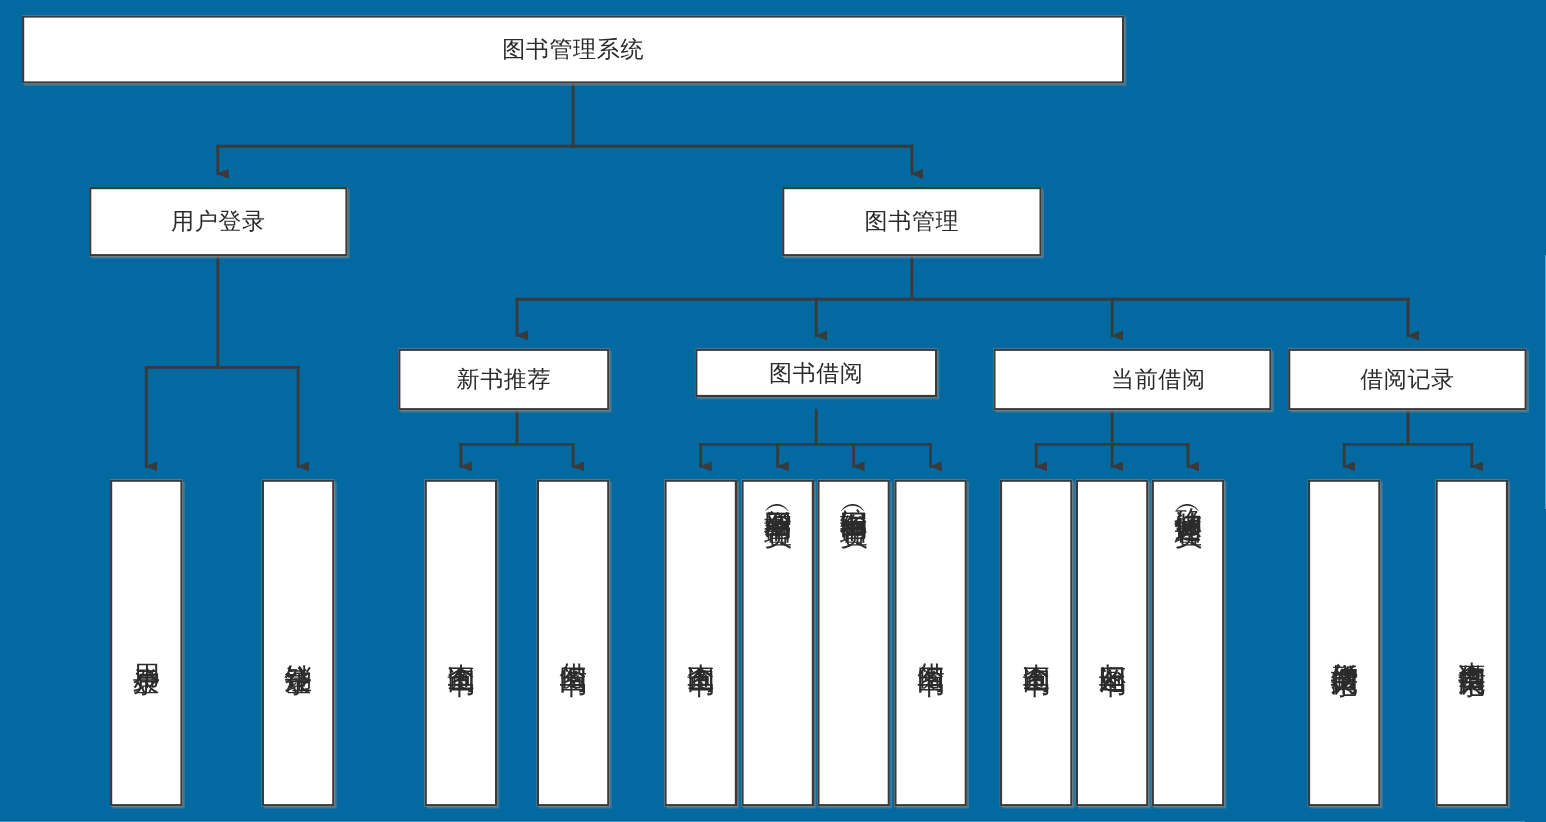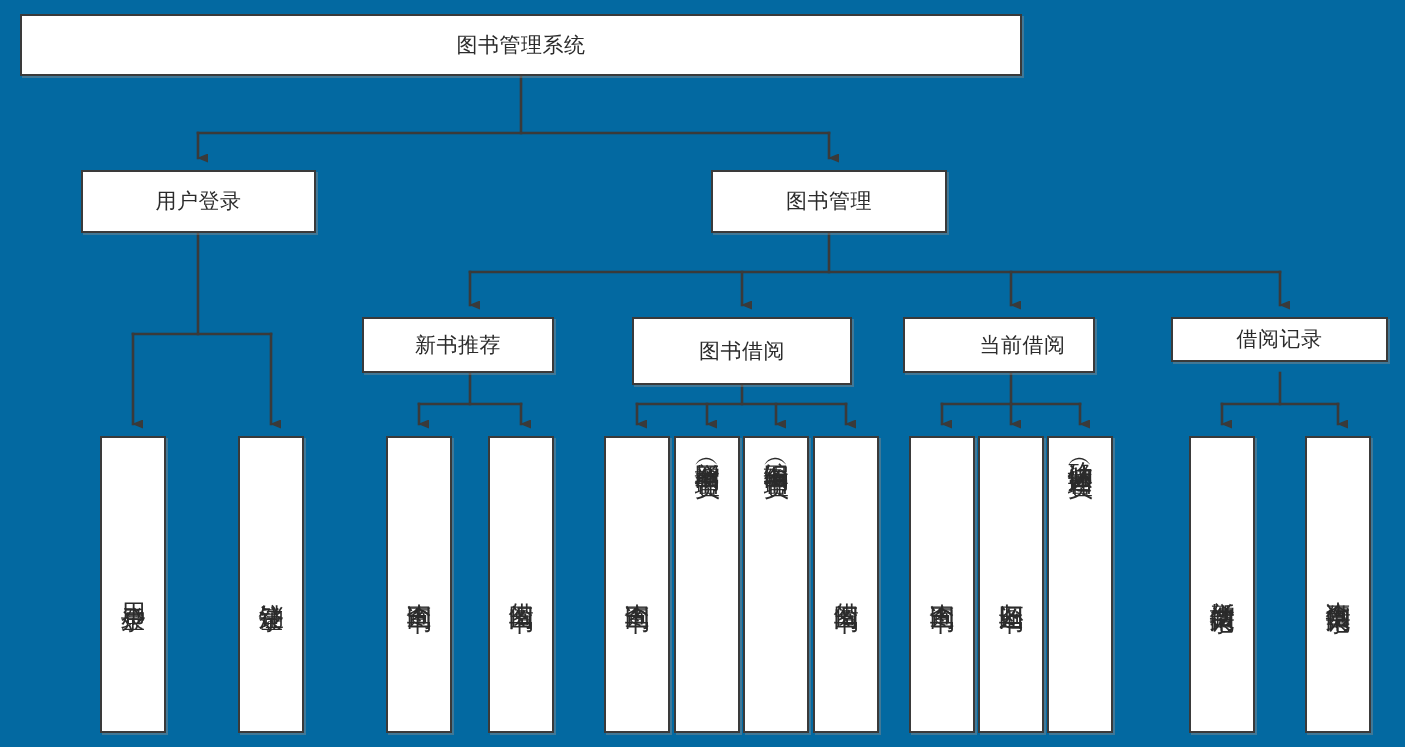--- a/index.html
+++ b/index.html
@@ -107,27 +107,27 @@
   <div class="node horiz" style="left:81px;top:170px;width:235px;height:63px;">
     <span class="lbl">用户登录</span>
   </div>
   <div class="node horiz" style="left:711px;top:170px;width:236px;height:63px;align-items:center;">
     <span class="lbl">图书管理</span>
   </div>
 
   <div class="node horiz" style="left:362px;top:317px;width:192px;height:56px;">
     <span class="lbl">新书推荐</span>
   </div>
-  <div class="node horiz" style="left:632px;top:317px;width:220px;height:68px;">
+  <div class="node horiz" style="left:632px;top:317px;width:220px;height:44px;">
     <span class="lbl">图书借阅</span>
   </div>
-  <div class="node horiz" style="left:903px;top:317px;width:192px;height:56px;padding-left:47px;">
+  <div class="node horiz" style="left:903px;top:317px;width:253px;height:56px;padding-left:47px;">
     <span class="lbl">当前借阅</span>
   </div>
-  <div class="node horiz" style="left:1171px;top:317px;width:217px;height:45px;">
+  <div class="node horiz" style="left:1171px;top:317px;width:217px;height:56px;">
     <span class="lbl">借阅记录</span>
   </div>
 
   <div class="node vert mid" style="left:100px;top:436px;width:66px;height:297px;">
     <span class="lbl">用户登录</span>
   </div>
   <div class="node vert mid" style="left:238px;top:436px;width:66px;height:297px;">
     <span class="lbl">注销登录</span>
   </div>
 

